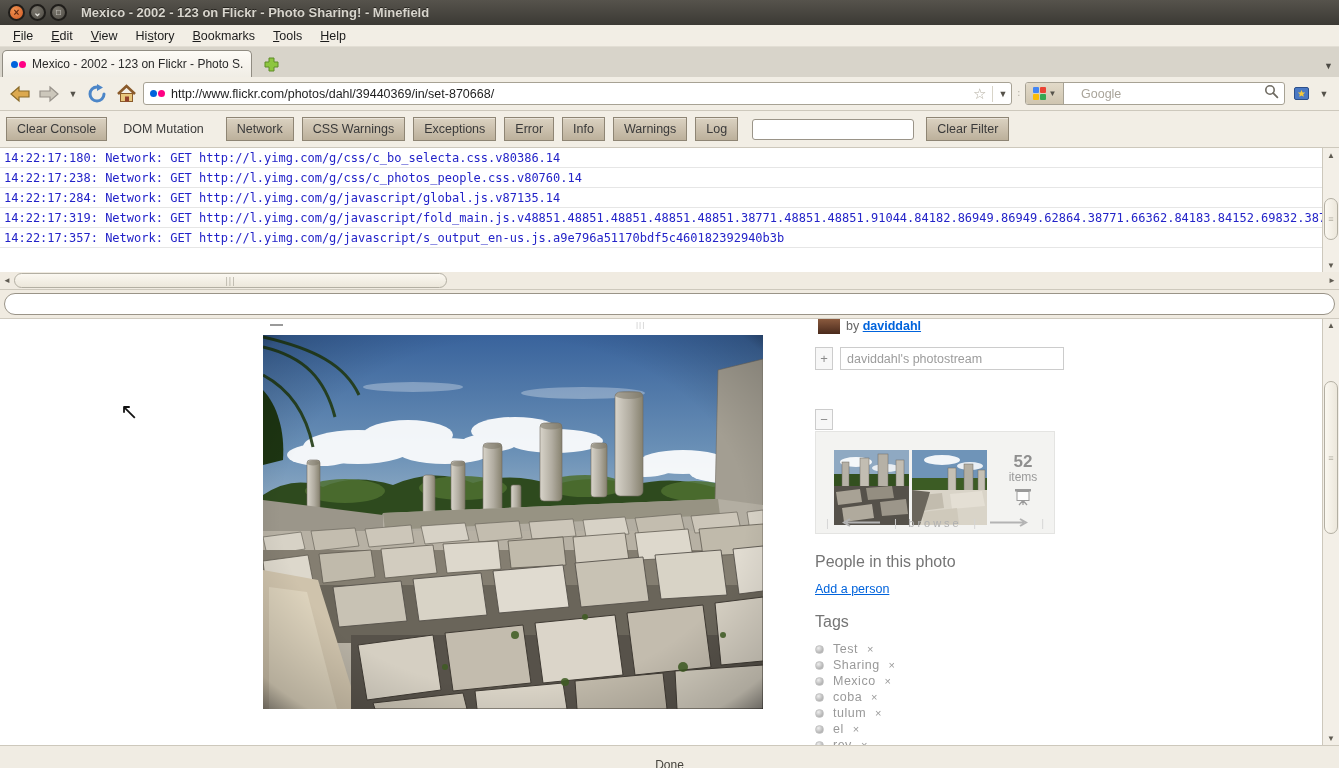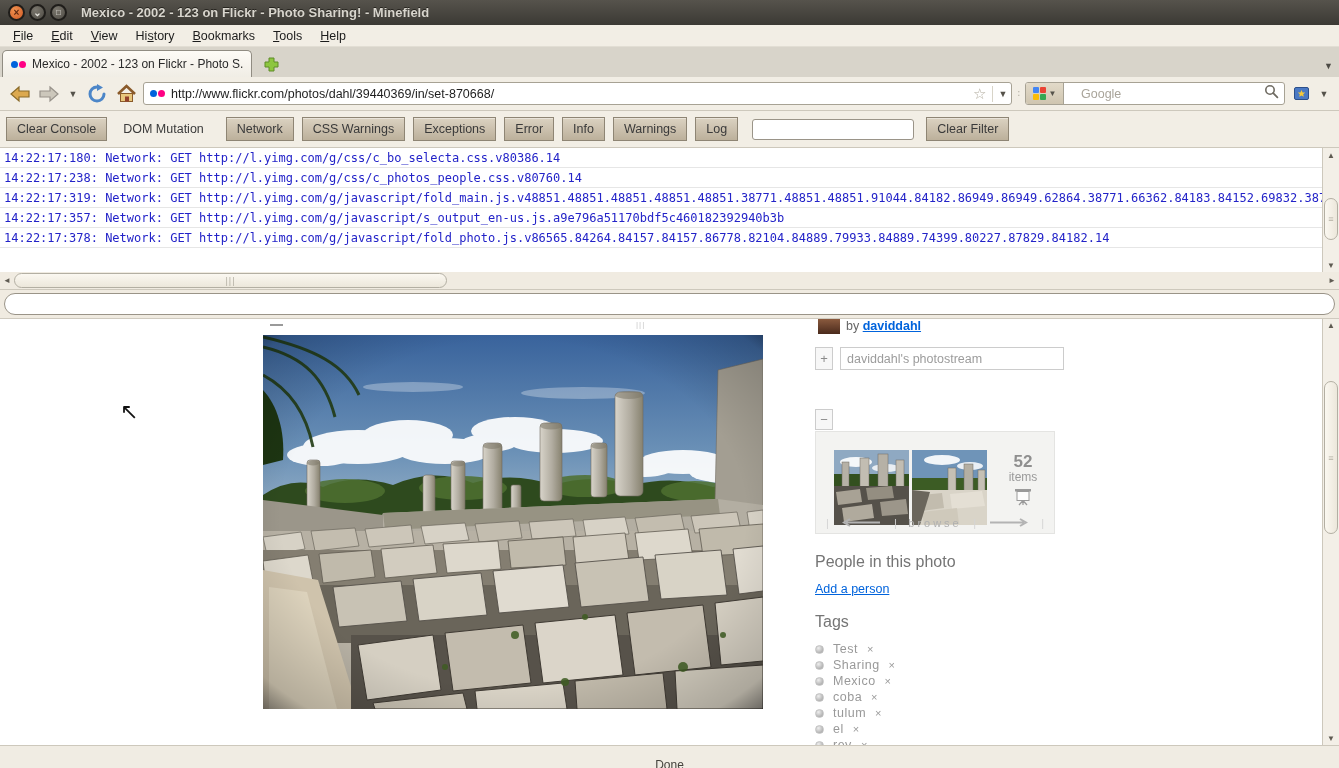--- a/index.html
+++ b/index.html
@@ -228,23 +228,23 @@
         <button class="tbtn">Log</button>
       </span>
     <input class="filter-input" value="" style="">
     <button class="tbtn">Clear Filter</button>
   </div>
 
   <div class="console-log">
     <div id="log-rows">
         <div class="log-row">14:22:17:180: Network: GET http://l.yimg.com/g/css/c_bo_selecta.css.v80386.14</div>
         <div class="log-row">14:22:17:238: Network: GET http://l.yimg.com/g/css/c_photos_people.css.v80760.14</div>
+        <div class="log-row">14:22:17:284: Network: GET http://l.yimg.com/g/javascript/global.js.v87135.14</div>
         <div class="log-row">14:22:17:319: Network: GET http://l.yimg.com/g/javascript/fold_main.js.v48851.48851.48851.48851.48851.38771.48851.48851.91044.84182.86949.86949.62864.38771.66362.84183.84152.69832.38771.846</div>
         <div class="log-row">14:22:17:357: Network: GET http://l.yimg.com/g/javascript/s_output_en-us.js.a9e796a51170bdf5c460182392940b3b</div>
-        <div class="log-row">14:22:17:378: Network: GET http://l.yimg.com/g/javascript/fold_photo.js.v86565.84264.84157.84157.86778.82104.84889.79933.84889.74399.80227.87829.84182.14</div>
       </div>
     <div class="vscroll">
       <span class="arr arr-up">▲</span>
       <div class="vthumb" style="top:50px;height:42px;">≡</div>
       <span class="arr arr-down">▼</span>
     </div>
   </div>
 
   <div class="hscroll">
     <span class="arr" style="left:0;">◄</span>

